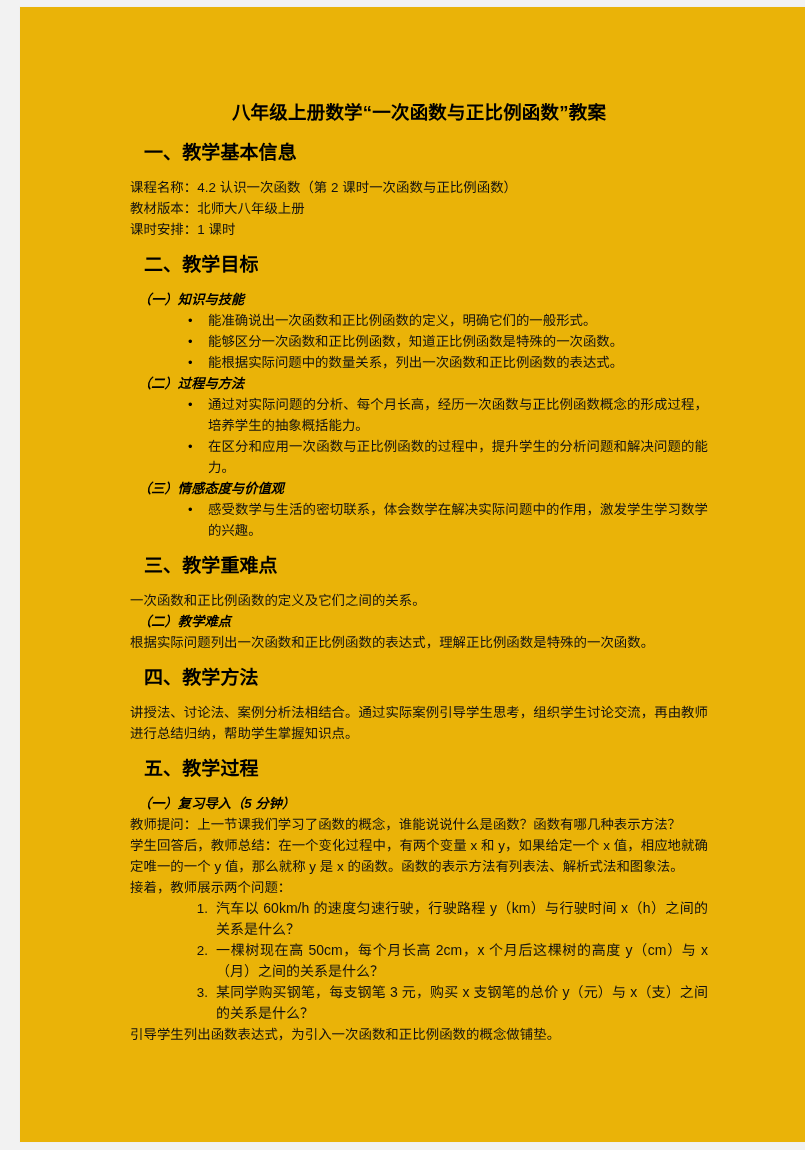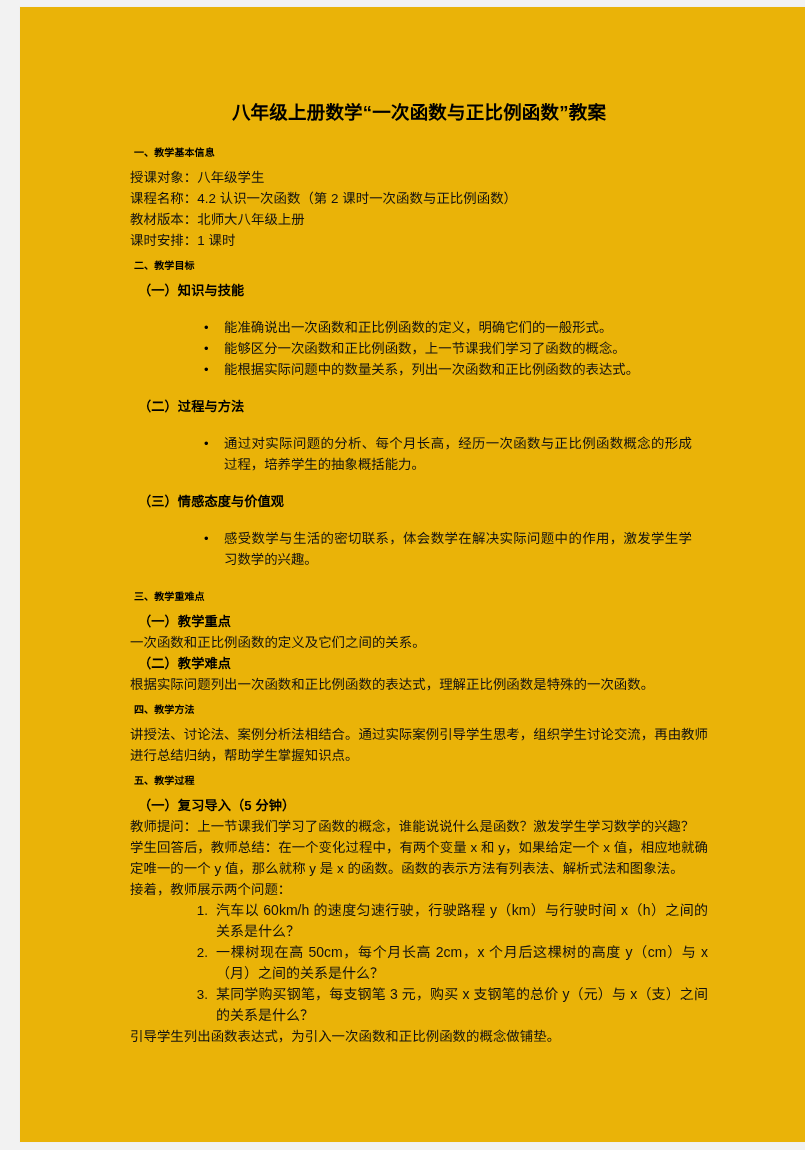--- a/index.html
+++ b/index.html
@@ -39,52 +39,53 @@
     font-weight: bold;
     text-align: center;
     color: #000;
     letter-spacing: 0.2px;
     margin: 0 0 15px 0;
     line-height: 1.5;
   }
 
   
   .h1-line {
-    font-size: 10px;
+    font-size: 19px;
     font-weight: bold;
     color: #000;
     line-height: 21px;
-    margin: 4px;
+    margin: 14px;
     letter-spacing: 0.1px;
   }
 
   
   .h2-line {
     font-size: 13.2px;
     font-weight: bold;
     color: #000;
     line-height: 21px;
     margin: 0;
     padding-left: 8px;
     letter-spacing: 0.1px;
+    font-style: italic;
   }
 
   
   .p-line {
     font-size: 13.4px;
     color: #111;
     line-height: 21px;
     margin: 0;
     text-align: justify;
     letter-spacing: 0.05px;
   }
 
   
   ul.bullets {
-    margin: 16px;
+    margin: 0;
     padding: 0 0 0 58px;
     list-style: none;
   }
   ul.bullets > li {
     position: relative;
     font-size: 13.4px;
     color: #111;
     line-height: 21px;
     padding-left: 20px;
     margin: 0;
@@ -131,56 +132,55 @@
 </style>
 </head>
 <body>
 
 <div class="page-shell">
   <div class="page-body">
 
     <h1 class="doc-title">八年级上册数学“一次函数与正比例函数”教案</h1>
 
     <p class="h1-line">一、教学基本信息</p>
-    <p class="p-line">授课对象：八年级学生</p>
     <p class="p-line">课程名称：4.2 认识一次函数（第 2 课时一次函数与正比例函数）</p>
     <p class="p-line">教材版本：北师大八年级上册</p>
     <p class="p-line">课时安排：1 课时</p>
 
     <p class="h1-line">二、教学目标</p>
 
     <p class="h2-line">（一）知识与技能</p>
     <ul class="bullets">
       <li>能准确说出一次函数和正比例函数的定义，明确它们的一般形式。</li>
-      <li>能够区分一次函数和正比例函数，上一节课我们学习了函数的概念。</li>
+      <li>能够区分一次函数和正比例函数，知道正比例函数是特殊的一次函数。</li>
       <li>能根据实际问题中的数量关系，列出一次函数和正比例函数的表达式。</li>
     </ul>
 
     <p class="h2-line">（二）过程与方法</p>
     <ul class="bullets">
       <li>通过对实际问题的分析、每个月长高，经历一次函数与正比例函数概念的形成过程，培养学生的抽象概括能力。</li>
+      <li>在区分和应用一次函数与正比例函数的过程中，提升学生的分析问题和解决问题的能力。</li>
     </ul>
 
     <p class="h2-line">（三）情感态度与价值观</p>
     <ul class="bullets">
       <li>感受数学与生活的密切联系，体会数学在解决实际问题中的作用，激发学生学习数学的兴趣。</li>
     </ul>
 
     <p class="h1-line">三、教学重难点</p>
-    <p class="h2-line">（一）教学重点</p>
     <p class="p-line">一次函数和正比例函数的定义及它们之间的关系。</p>
     <p class="h2-line">（二）教学难点</p>
     <p class="p-line">根据实际问题列出一次函数和正比例函数的表达式，理解正比例函数是特殊的一次函数。</p>
 
     <p class="h1-line">四、教学方法</p>
     <p class="p-line">讲授法、讨论法、案例分析法相结合。通过实际案例引导学生思考，组织学生讨论交流，再由教师进行总结归纳，帮助学生掌握知识点。</p>
 
     <p class="h1-line">五、教学过程</p>
     <p class="h2-line">（一）复习导入（5 分钟）</p>
-    <p class="p-line">教师提问：上一节课我们学习了函数的概念，谁能说说什么是函数？激发学生学习数学的兴趣？</p>
+    <p class="p-line">教师提问：上一节课我们学习了函数的概念，谁能说说什么是函数？函数有哪几种表示方法？</p>
     <p class="p-line">学生回答后，教师总结：在一个变化过程中，有两个变量 x 和 y，如果给定一个 x 值，相应地就确定唯一的一个 y 值，那么就称 y 是 x 的函数。函数的表示方法有列表法、解析式法和图象法。</p>
     <p class="p-line">接着，教师展示两个问题：</p>
     <ol class="numbers">
       <li>汽车以 60km/h 的速度匀速行驶，行驶路程 y（km）与行驶时间 x（h）之间的关系是什么？</li>
       <li>一棵树现在高 50cm，每个月长高 2cm，x 个月后这棵树的高度 y（cm）与 x（月）之间的关系是什么？</li>
       <li>某同学购买钢笔，每支钢笔 3 元，购买 x 支钢笔的总价 y（元）与 x（支）之间的关系是什么？</li>
     </ol>
     <p class="p-line">引导学生列出函数表达式，为引入一次函数和正比例函数的概念做铺垫。</p>
 
   </div>

